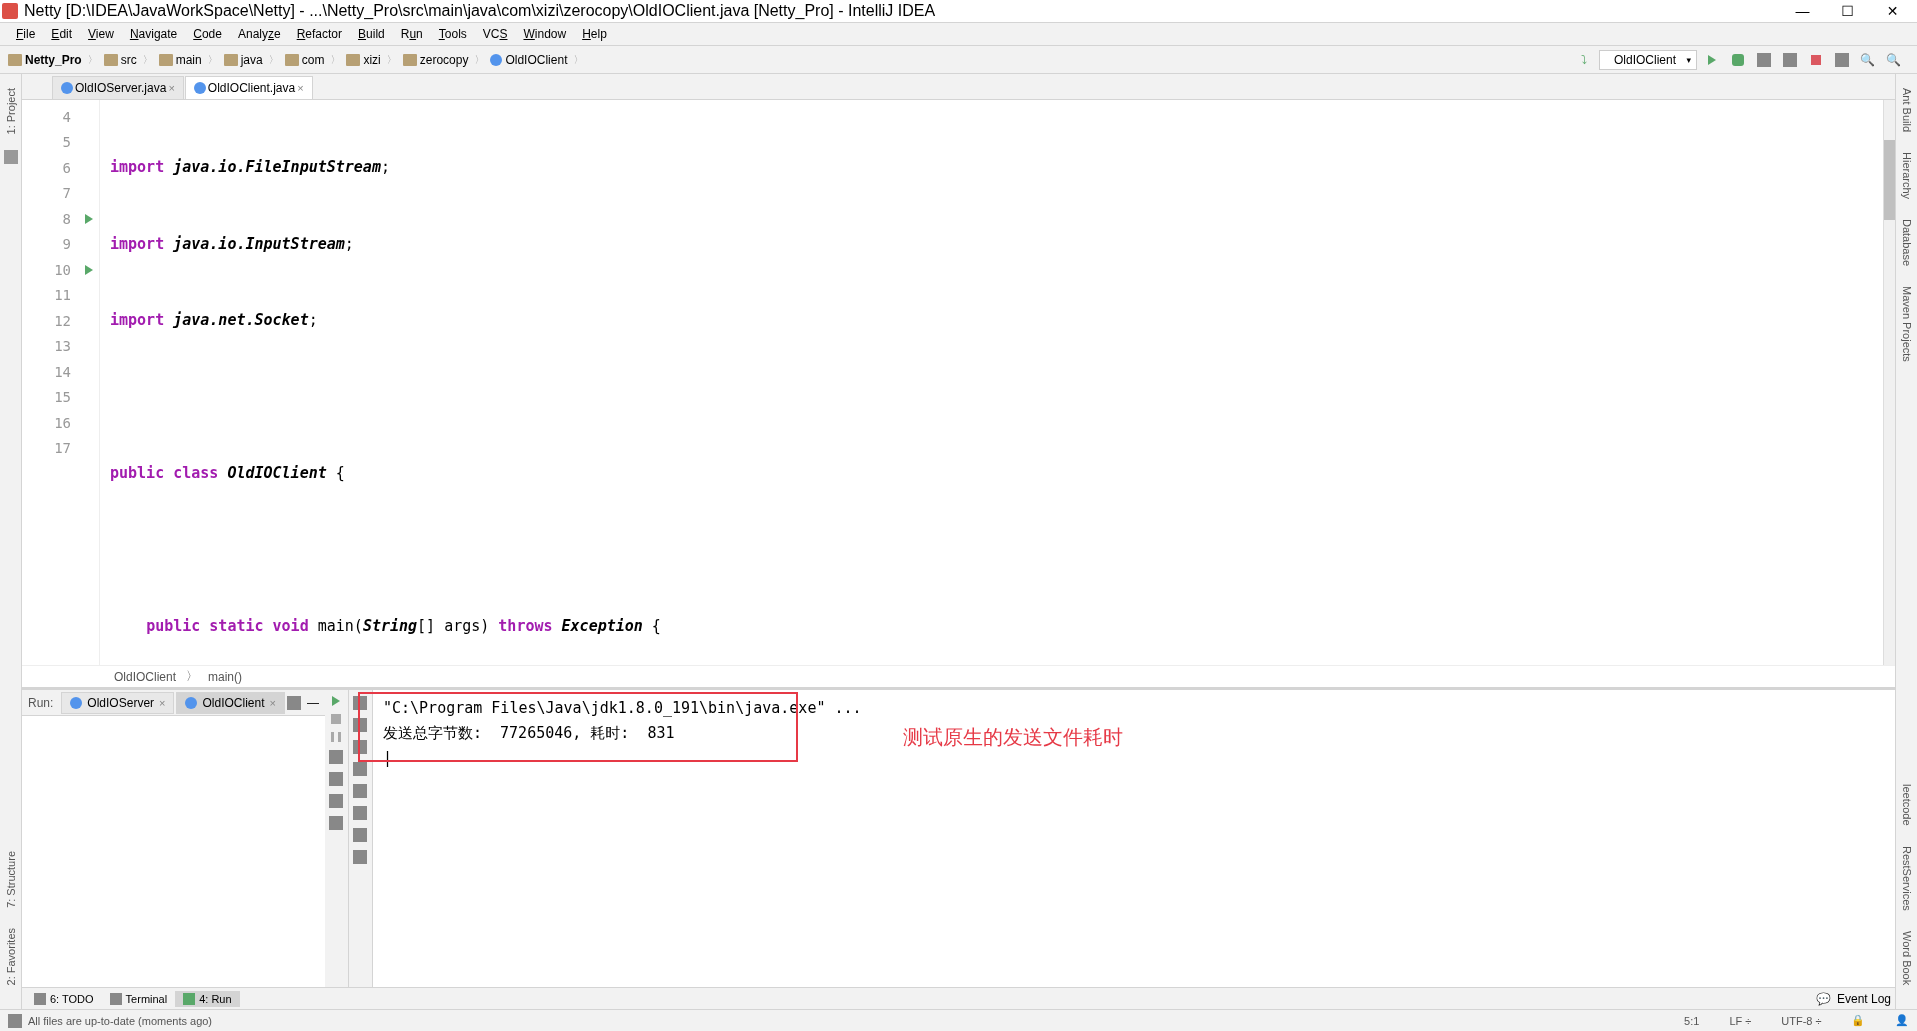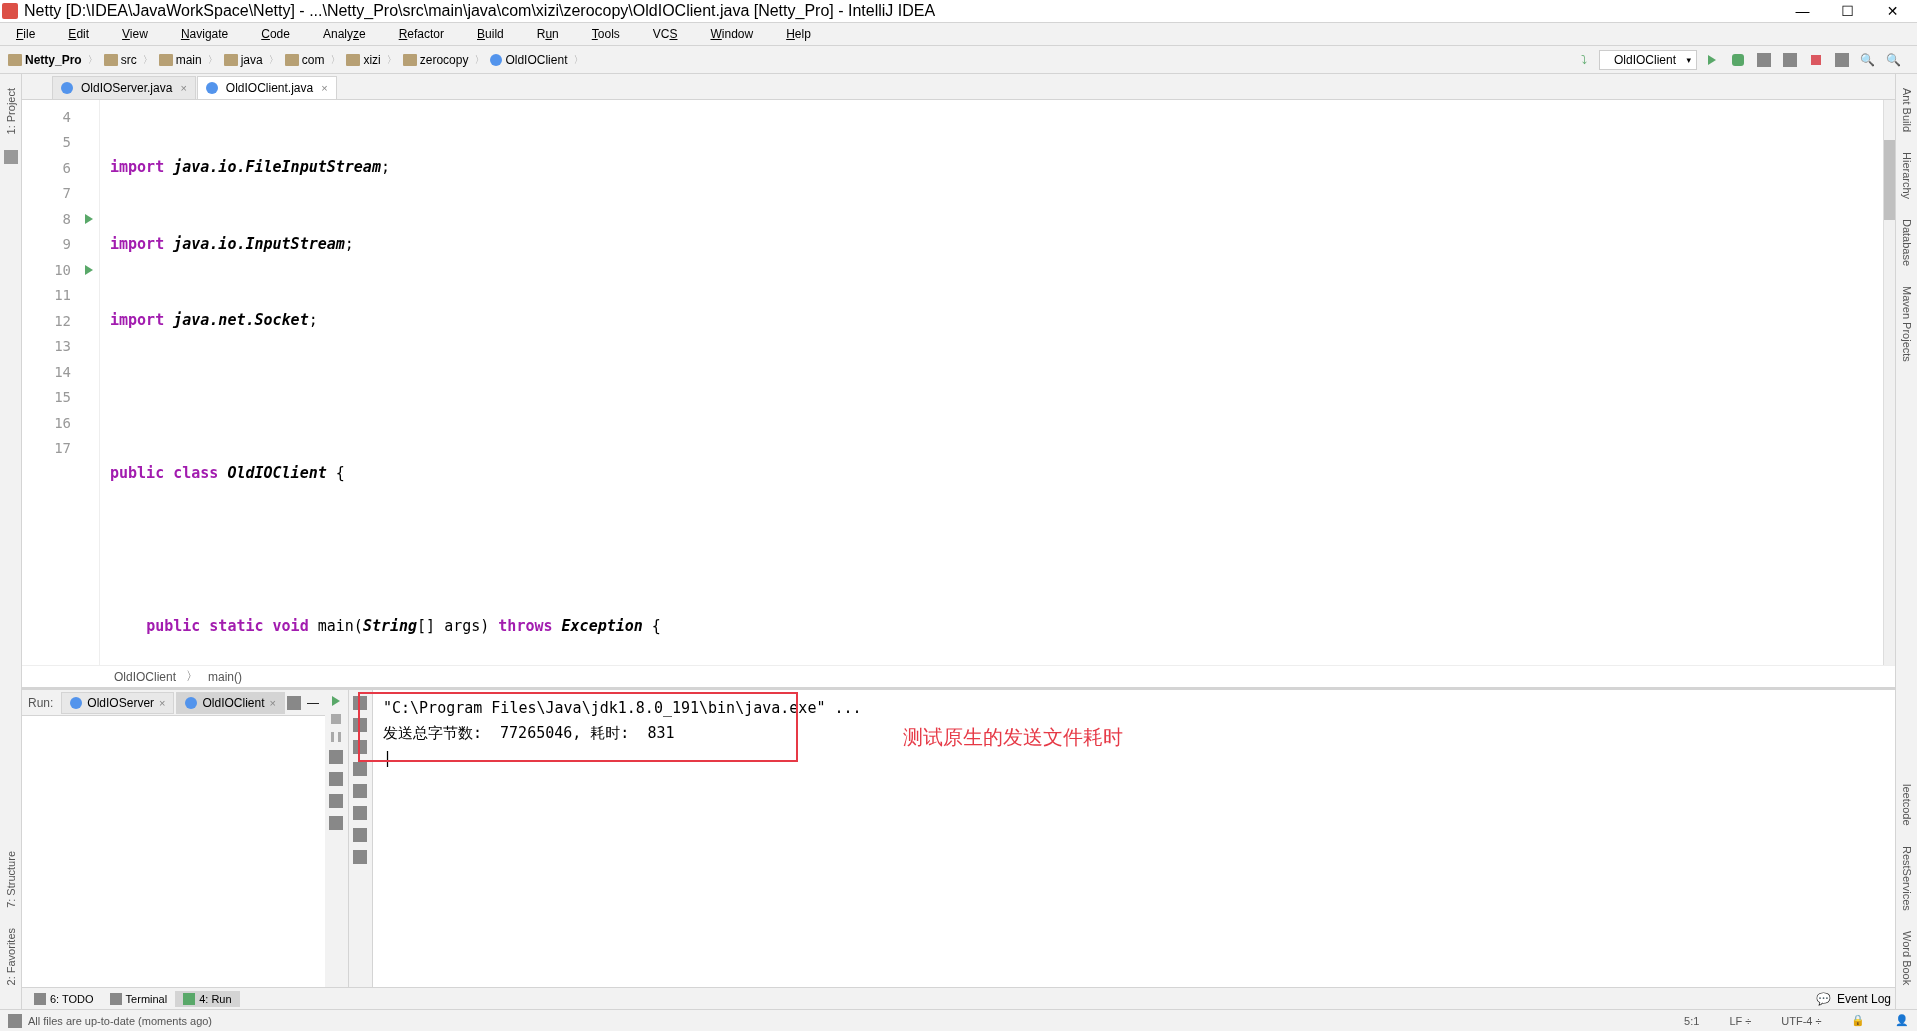--- a/index.html
+++ b/index.html
@@ -3,21 +3,21 @@
   <meta charset="utf-8">
   <style>
     * { box-sizing: border-box; margin: 0; padding: 0; }
     body { font-family: "Segoe UI", Arial, sans-serif; font-size: 12px; background: #f2f2f2; color: #000; height: 1031px; width: 1917px; overflow: hidden; display: flex; flex-direction: column; }
     
     .titlebar { height: 23px; background: #fff; display: flex; align-items: center; padding: 0 2px; border-bottom: 1px solid #d4d4d4; }
     .titlebar .app-icon { width: 16px; height: 16px; background: #dc5046; border-radius: 2px; margin-right: 6px; }
     .titlebar .title { flex: 1; font-size: 16px; color: #000; }
     .titlebar .win-btn { width: 45px; height: 20px; display: flex; align-items: center; justify-content: center; font-size: 14px; }
     
-    .menubar { height: 23px; background: #f2f2f2; display: flex; align-items: center; padding: 0 8px; gap: 17px; border-bottom: 1px solid #d4d4d4; }
+    .menubar { height: 23px; background: #f2f2f2; display: flex; align-items: center; padding: 0 8px; gap: 0; border-bottom: 1px solid #d4d4d4; }
     .menubar .menu-item { padding: 2px 8px; font-size: 12px; cursor: pointer; }
     .menubar .menu-item u { text-decoration: underline; }
     
     .navbar { height: 28px; background: #f2f2f2; display: flex; align-items: center; padding: 0 4px; border-bottom: 1px solid #d4d4d4; }
     .breadcrumb { display: flex; align-items: center; flex: 1; gap: 2px; }
     .bc-item { display: flex; align-items: center; gap: 3px; padding: 2px 4px; }
     .bc-item .folder-icon { width: 14px; height: 12px; background: #b7a074; border-radius: 1px; }
     .bc-item .class-icon { width: 12px; height: 12px; background: #5394ec; border-radius: 50%; }
     .bc-sep { color: #999; font-size: 10px; }
     .navbar-right { display: flex; align-items: center; gap: 4px; padding-right: 8px; }
@@ -33,21 +33,21 @@
     .left-bar { width: 22px; background: #f2f2f2; border-right: 1px solid #d4d4d4; display: flex; flex-direction: column; align-items: center; padding-top: 10px; gap: 12px; }
     .left-bar .side-label { writing-mode: vertical-rl; transform: rotate(180deg); font-size: 11px; color: #555; padding: 4px 0; }
     .left-bar .side-icon { width: 14px; height: 14px; background: #999; }
     
     .right-bar { width: 22px; background: #f2f2f2; border-left: 1px solid #d4d4d4; display: flex; flex-direction: column; align-items: center; padding-top: 10px; gap: 12px; }
     .right-bar .side-label { writing-mode: vertical-rl; font-size: 11px; color: #555; padding: 4px 0; }
     
     .editor-run-area { flex: 1; display: flex; flex-direction: column; overflow: hidden; }
     
     .tabs { height: 26px; background: #f2f2f2; display: flex; align-items: flex-end; padding-left: 30px; border-bottom: 1px solid #d4d4d4; }
-    .tab { display: flex; align-items: center; gap: 8px; padding: 4px 8px; background: #e8e8e8; border: 1px solid #d4d4d4; border-bottom: none; margin-right: 1px; }
+    .tab { display: flex; align-items: center; gap: 2px; padding: 4px 8px; background: #e8e8e8; border: 1px solid #d4d4d4; border-bottom: none; margin-right: 1px; }
     .tab.active { background: #fff; }
     .tab .class-icon { width: 12px; height: 12px; background: #5394ec; border-radius: 50%; }
     .tab .close-x { font-size: 11px; color: #888; }
     
     .editor-pane { flex: 1; display: flex; background: #fff; overflow: hidden; position: relative; }
     .gutter { width: 78px; background: #fff; border-right: 1px solid #eee; padding-top: 4px; }
     .gutter-line { height: 25.5px; display: flex; align-items: center; justify-content: flex-end; padding-right: 28px; color: #999; font-family: "Consolas", monospace; font-size: 14px; position: relative; }
     .gutter-line .run-tri { position: absolute; right: 6px; width: 0; height: 0; border-left: 8px solid #59a869; border-top: 5px solid transparent; border-bottom: 5px solid transparent; }
     .code-area { flex: 1; padding-top: 4px; font-family: "Consolas", "Monaco", monospace; font-size: 15px; line-height: 25.5px; white-space: pre; }
     .code-line { height: 25.5px; padding-left: 10px; }
@@ -346,17 +346,17 @@
     <span style="height:8px"></span>
   </div>
 </div>
 
 <div class="status-bar">
   <span class="status-icon"></span>
   <span>All files are up-to-date (moments ago)</span>
   <div class="right">
     <span>5:1</span>
     <span>LF ÷</span>
-    <span>UTF-4 ÷</span>
+    <span>UTF-8 ÷</span>
     <span>🔒</span>
     <span>👤</span>
   </div>
 </div>
 
 </body></html>

